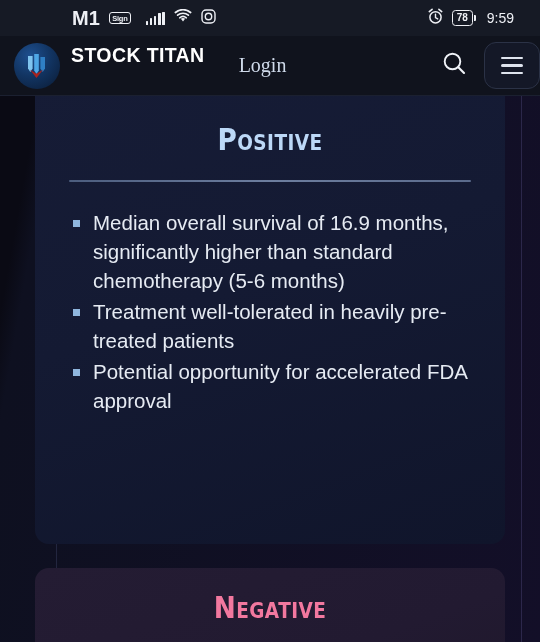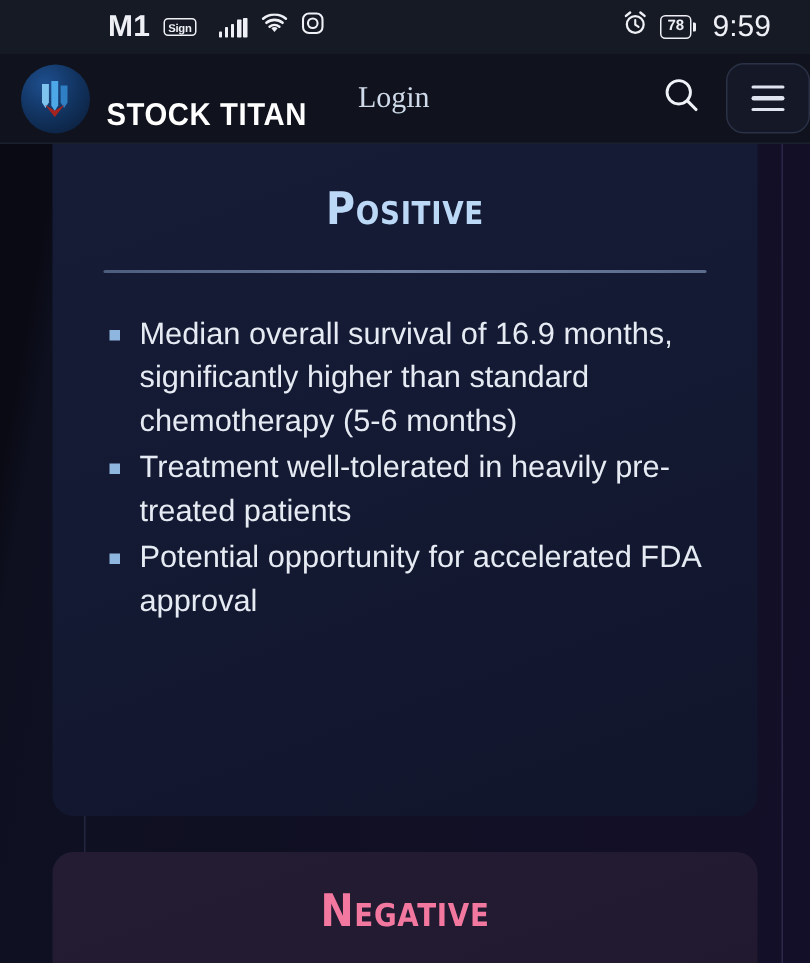--- a/index.html
+++ b/index.html
@@ -37,33 +37,33 @@
   .bars i:nth-child(5){height:13px}
   .batt{
     border:1.6px solid #eef0f5; border-radius:3.5px;
     font-size:10px; font-weight:600; padding:1px 4px; line-height:1.15;
     position:relative;
   }
   .batt::after{
     content:""; position:absolute; right:-4px; top:50%; transform:translateY(-50%);
     width:2px; height:6px; background:#eef0f5; border-radius:0 1px 1px 0;
   }
-  .clocktime{ font-size:20px; margin-left:6px; }
+  .clocktime{ font-size:14px; margin-left:6px; }
 
   
   .navbar{
     position:relative;
     height:60px;
     background:#10131d;
     display:flex;
     align-items:center;
     padding-left:14px;
     border-bottom:1px solid #1b2030;
   }
-  .brand{ display:flex; align-items:flex-end; gap:11px; }
+  .brand{ display:flex; align-items:flex-start; gap:11px; }
   .logo-circle{
     width:46px;height:46px;border-radius:50%;
     background:radial-gradient(circle at 35% 28%, #1e4f8f 0%, #123563 45%, #0a1a33 100%);
     display:flex;align-items:center;justify-content:center;
     flex:none;
   }
   .brand-name{
     color:#ffffff; font-size:21px; font-weight:700;
     letter-spacing:.4px; transform:scaleX(.93); transform-origin:left center;
     white-space:nowrap;

